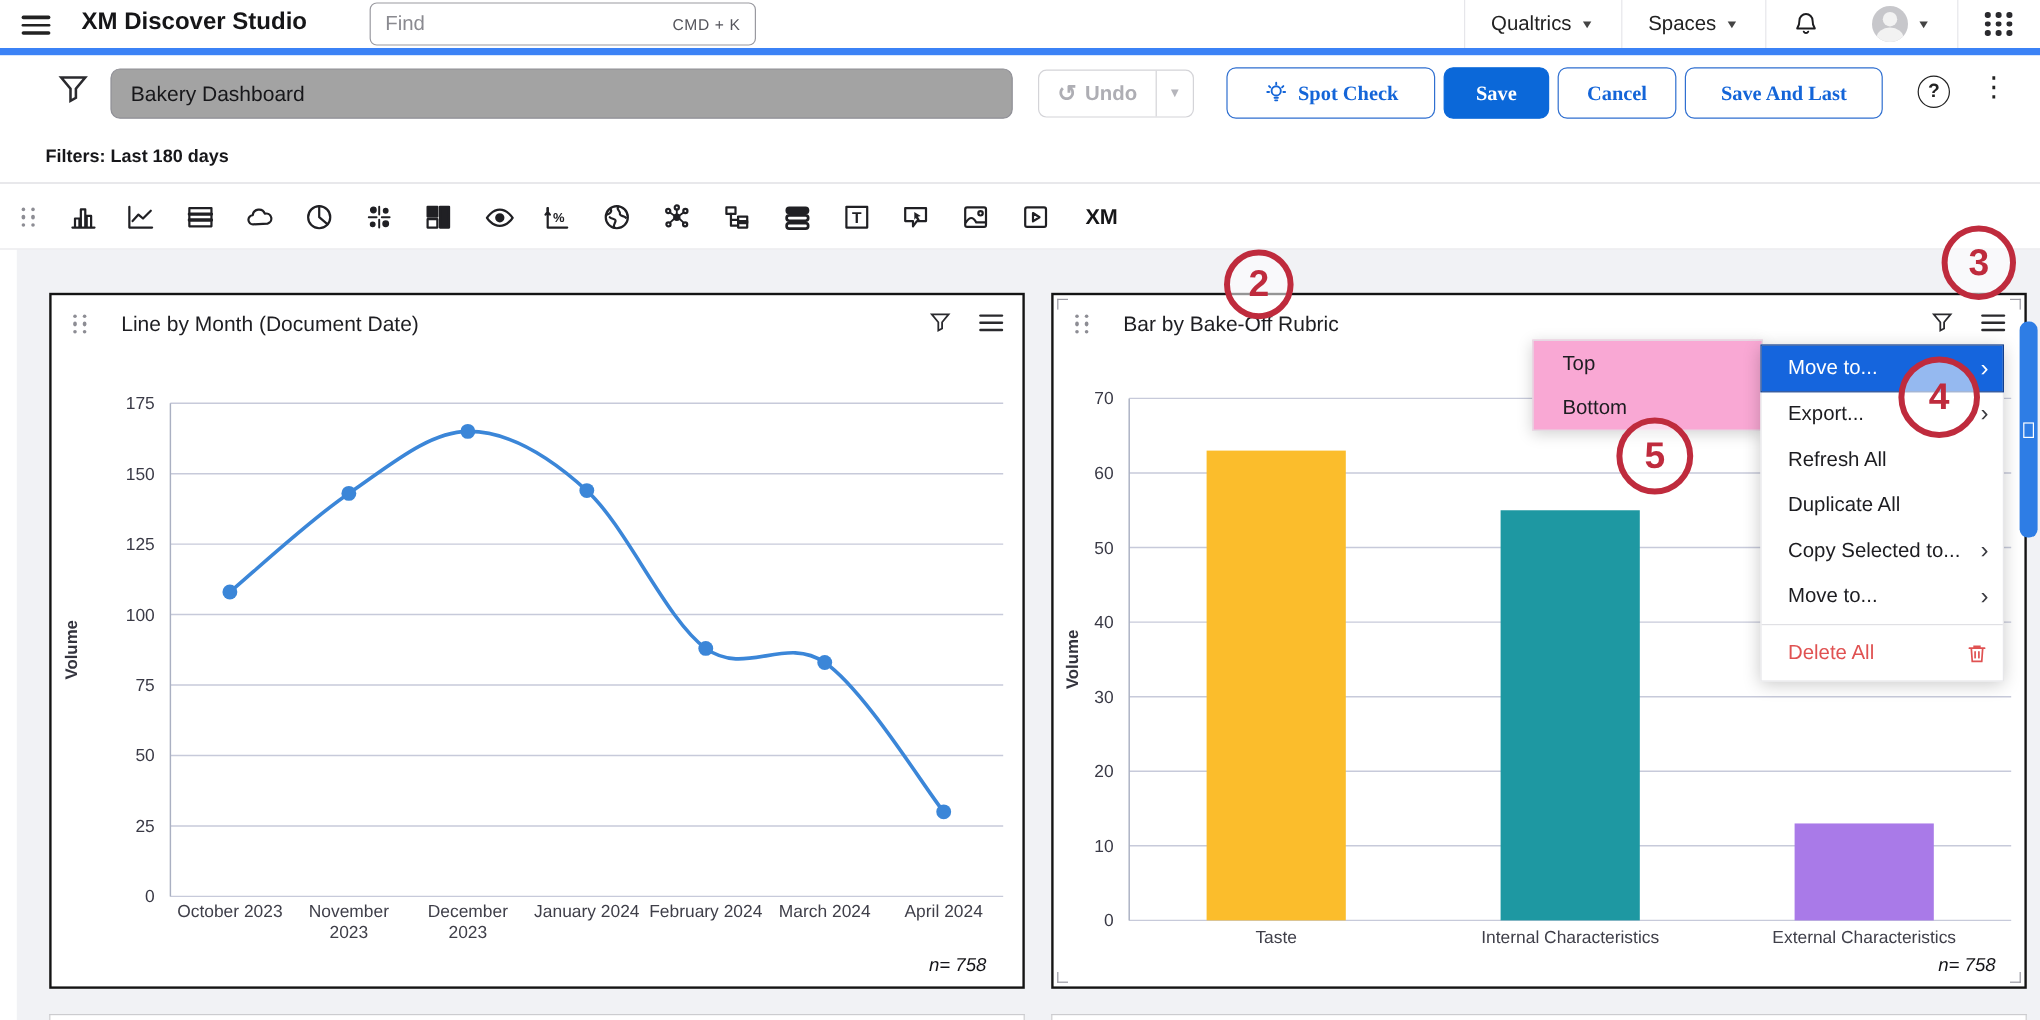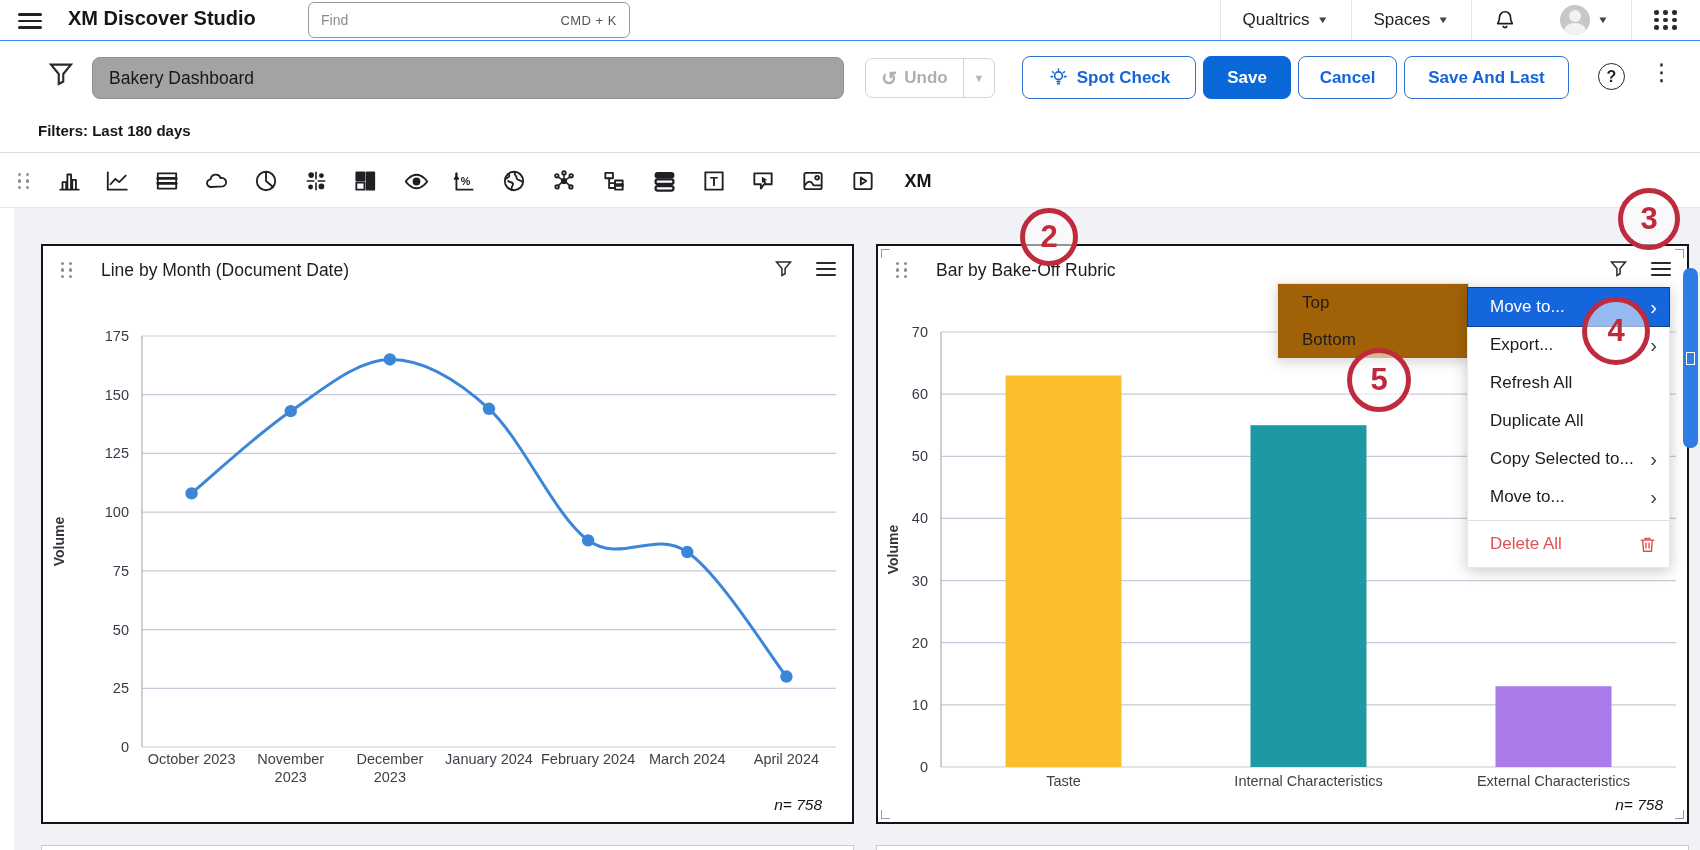--- a/index.html
+++ b/index.html
@@ -1,39 +1,39 @@
 <!DOCTYPE html>
 <html><head>
 <meta charset="utf-8">
 <style>
   html,body{margin:0;padding:0;background:#fff;}
   .app{position:relative;width:1700px;height:850px;font-family:"Liberation Sans",sans-serif;color:#1c1c1f;overflow:hidden;background:#fff;}
   .abs{position:absolute;}
   
-  .topbar{position:absolute;left:0;top:0;width:1700px;height:40px;background:#fff;border-bottom:1px solid #3b82f6;z-index:30;}
+  .topbar{position:absolute;left:0;top:0;width:1700px;height:40px;background:#fff;border-bottom:6px solid #3b82f6;z-index:30;}
   .hamburger{position:absolute;left:18px;top:9px;width:24px;height:22px;cursor:pointer;}
   .hamburger span{display:block;height:2.6px;background:#222;margin:4px 0;border-radius:2px;}
   .app-title{position:absolute;left:68px;top:7px;font-size:20px;font-weight:600;color:#161618;}
   .findbox{position:absolute;left:308px;top:2px;width:322px;height:36px;border:1px solid #9a9aa0;border-radius:6px;background:#fff;display:flex;align-items:center;padding:0 12px;box-sizing:border-box;}
-  .findbox .ph{color:#8a8a90;font-size:14px;flex:1;}
+  .findbox .ph{color:#8a8a90;font-size:17px;flex:1;}
   .findbox .kbd{color:#55555c;font-size:13px;letter-spacing:.5px;}
   .tb-right{position:absolute;right:0;top:0;height:40px;display:flex;align-items:center;}
   .tb-sep{width:1px;height:40px;background:#e6e6ea;}
   .tb-item{display:flex;align-items:center;gap:7px;padding:0 22px;font-size:17px;color:#222;cursor:pointer;height:40px;}
   .chev{font-size:12px;color:#444;transform:scaleY(.8);}
   .avatar{width:30px;height:30px;border-radius:50%;background:#c7c7cb;position:relative;overflow:hidden;}
   .avatar:before{content:"";position:absolute;left:9px;top:5px;width:12px;height:12px;border-radius:50%;background:#f2f2f2;}
   .avatar:after{content:"";position:absolute;left:4px;top:18px;width:22px;height:16px;border-radius:50%;background:#f2f2f2;}
   .grid9{display:grid;grid-template-columns:repeat(3,6px);grid-gap:3px;}
   .grid9 i{width:4.5px;height:4.5px;border-radius:50%;background:#2a2a2e;}
   
   .actionbar{position:absolute;left:0;top:41px;width:1700px;height:70px;background:#fff;z-index:29;}
   .funnel{stroke:#2a2a2e;fill:none;stroke-width:1.7;}
   .name-input{position:absolute;left:92px;top:16px;width:752px;height:42px;border:1px solid #8f8f96;border-radius:8px;font-size:17.5px;color:#17171a;padding:0 16px;box-sizing:border-box;display:flex;align-items:center;background:#a3a3a3;}
-  .btn{position:absolute;top:15px;height:43px;border-radius:8px;box-sizing:border-box;display:flex;align-items:center;justify-content:center;font-size:17px;font-weight:700;cursor:pointer;background:#fff;}
+  .btn{position:absolute;top:15px;height:43px;border-radius:8px;box-sizing:border-box;display:flex;align-items:center;justify-content:center;font-size:17px;font-weight:700;cursor:pointer;background:#fff;font-family:Liberation Serif, serif;}
   .btn-outline{border:1px solid #2f6fd0;color:#1465d8;}
   .btn-primary{background:#0b68d9;color:#fff;border:1px solid #0b68d9;}
   .undo-group{position:absolute;left:865px;top:17px;height:40px;width:130px;border:1px solid #d4d4d8;border-radius:7px;display:flex;box-sizing:border-box;color:#aeaeb4;background:#fff;}
   .undo-main{flex:1;display:flex;align-items:center;justify-content:center;gap:7px;font-size:17px;font-weight:600;}
   .undo-caret{width:30px;border-left:1px solid #d4d4d8;display:flex;align-items:center;justify-content:center;font-size:11px;color:#b5b5bb;}
   .help-circle{position:absolute;left:1598px;top:22px;width:27px;height:27px;border:1.8px solid #222;border-radius:50%;display:flex;align-items:center;justify-content:center;font-size:16px;font-weight:700;color:#222;cursor:pointer;box-sizing:border-box;}
   .kebab{position:absolute;left:1650px;top:18px;font-size:23px;color:#222;cursor:pointer;letter-spacing:0;}
   
   .filtersrow{position:absolute;left:38px;top:122px;font-size:15px;font-weight:700;color:#17171a;}
   
@@ -58,21 +58,21 @@
   .chart-svg{position:absolute;left:0;top:0;}
   
   .ctx-menu{position:absolute;left:1467px;top:287px;width:201px;background:#fff;border:1px solid #e7e7ea;box-shadow:0 3px 14px rgba(0,0,0,.22);z-index:40;padding:0 0 4px 0;}
   .ctx-row{height:38px;display:flex;align-items:center;padding:0 12px 0 22px;font-size:17px;color:#1d1d21;cursor:pointer;position:relative;}
   .ctx-row .lbl{flex:1;}
   .ctx-row .sub-arrow{font-size:20px;color:#3a3a40;line-height:1;}
   .ctx-row.hl{background:#1565dd;color:#fff;outline:1px solid #113e8e;}
   .ctx-row.hl .sub-arrow{color:#fff;}
   .ctx-div{height:1px;background:#e0e0e4;margin:4px 0;}
   .ctx-row.danger{color:#e05252;gap:19px;}
-  .submenu{position:absolute;left:1277px;top:283px;width:190px;background:#a16207;border:1px solid #e3e3e7;box-shadow:0 3px 12px rgba(0,0,0,.18);z-index:39;}
+  .submenu{position:absolute;left:1277px;top:283px;width:190px;background:#f9a8d4;border:1px solid #e3e3e7;box-shadow:0 3px 12px rgba(0,0,0,.18);z-index:39;}
   .sub-row{height:37px;display:flex;align-items:center;padding:0 14px 0 24px;font-size:17px;color:#1d1d21;cursor:pointer;}
   
   .circ{position:absolute;border:5px solid #bf2b3d;border-radius:50%;background:rgba(255,255,255,.55);display:flex;align-items:center;justify-content:center;font-size:31px;font-weight:700;color:#bf2b3d;z-index:60;box-sizing:border-box;}
   
   .scroll-thumb{position:absolute;left:1683px;top:268px;width:15px;height:180px;background:#2e7de5;border-radius:7px;z-index:50;cursor:pointer;}
   .scroll-grip{position:absolute;left:2.5px;top:84px;width:9px;height:13px;border:1.6px solid #fff;box-sizing:border-box;}
   .next-row-panel{position:absolute;top:638px;height:5px;background:#fff;border:1px solid #cccccf;border-bottom:none;box-sizing:border-box;}
 </style>
 </head>
 <body>

